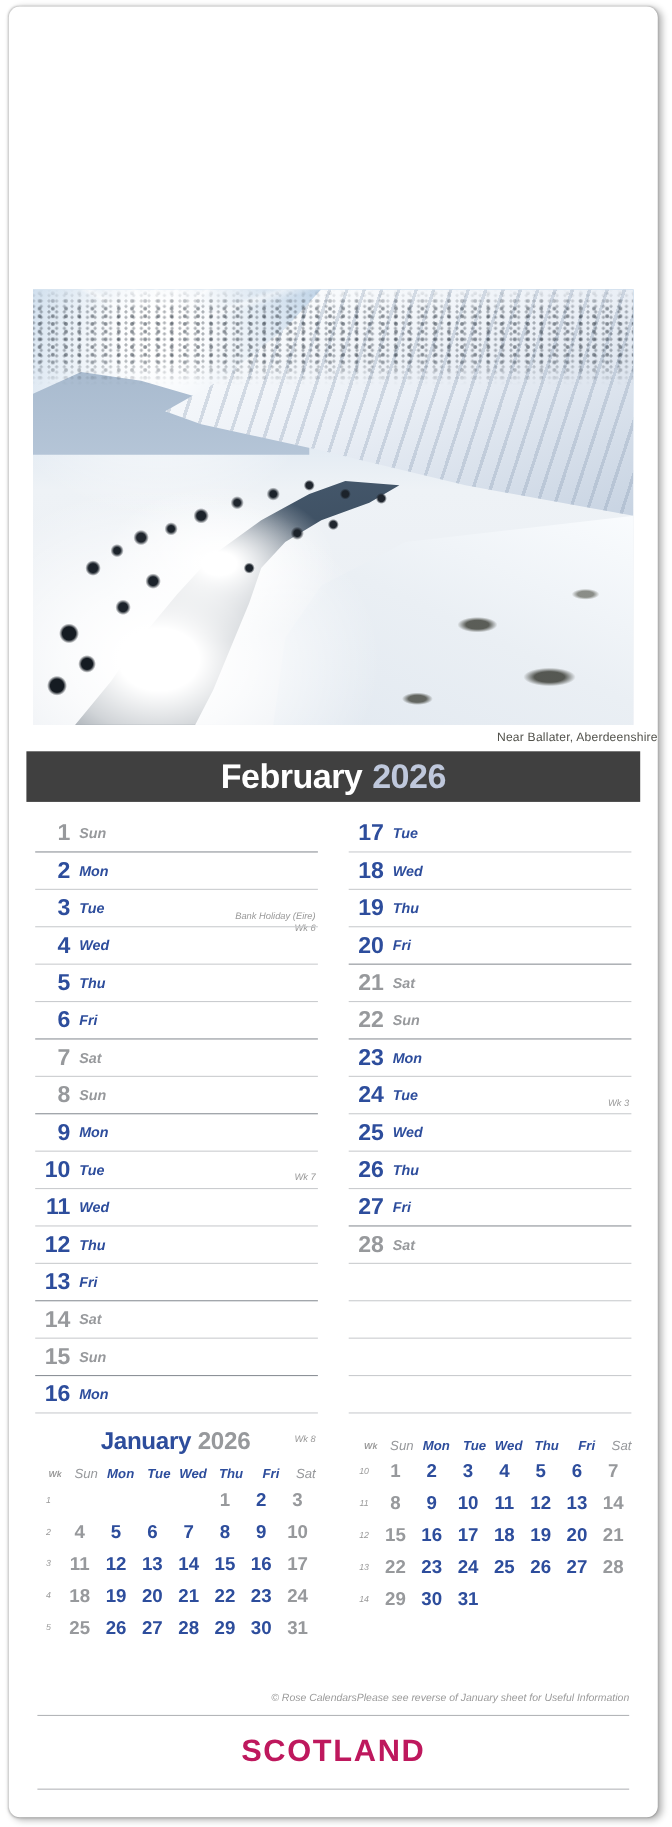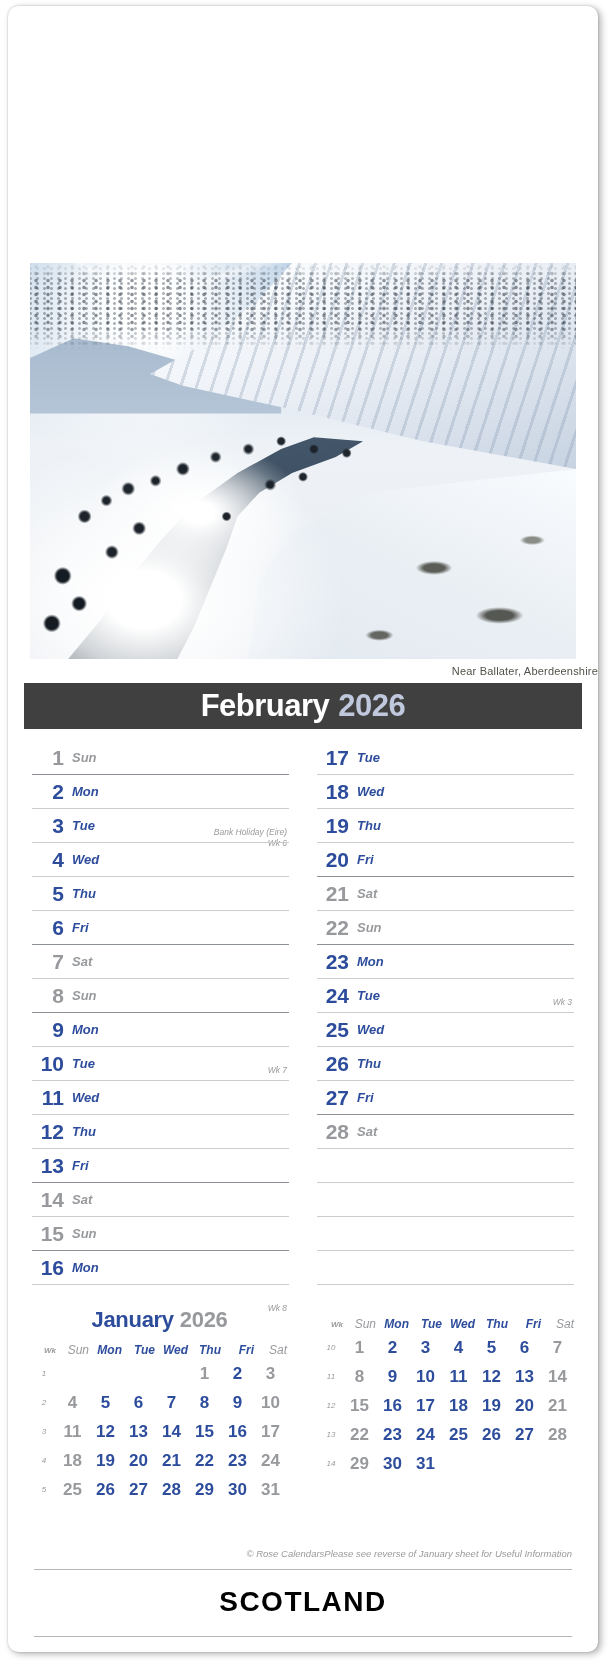--- a/index.html
+++ b/index.html
@@ -91,36 +91,36 @@
   .grid{margin:12px 24px 0;display:grid;grid-template-columns:1fr 1fr;column-gap:28px;}
   .day-row{position:relative;height:33px;border-bottom:1px solid #cacccf;display:flex;align-items:center;}
   .day-row.sep-dark{border-bottom-color:#8d9298;}
   .day-row .num{width:32px;text-align:right;font-size:21px;font-weight:700;color:#2d4d9c;line-height:1;}
   .day-row .dow{margin-left:8px;font-size:13px;font-weight:700;font-style:italic;color:#2d4d9c;}
   .day-row.weekend .num,.day-row.weekend .dow{color:#97999c;}
   .day-row .notes{position:absolute;right:2px;top:4px;text-align:right;font-size:8.5px;font-style:italic;color:#9a9a9a;line-height:1.25;margin-top:48px;}
   .day-row .notes span{display:block;}
   .day-row.blank{height:33px;}
   
-  .minis{margin:22px 24px 0;display:grid;grid-template-columns:1fr 1fr;column-gap:32px;}
+  .minis{margin:12px 24px 0;display:grid;grid-template-columns:1fr 1fr;column-gap:32px;}
   .mini-title{text-align:center;font-size:22px;font-weight:700;letter-spacing:-.3px;}
   .mini-title .mn{color:#2d4d9c;}
   .mini-title .my{color:#97999c;margin-left:6px;}
   .mini-grid{margin-top:6px;display:grid;grid-template-columns:24px repeat(7,1fr);}
   .mini-grid .hd{font-size:12px;font-weight:700;font-style:italic;color:#2d4d9c;text-align:right;padding:4px 0 2px;}
   .mini-grid .hd.we{color:#97999c;font-weight:400;}
   .mini-grid .hd.wk{font-size:8px;color:#9a9a9a;align-self:end;padding-bottom:4px;}
   .mini-grid .wknum{font-size:8px;font-style:italic;color:#9a9a9a;text-align:center;align-self:center;}
   .mini-grid .d{height:29px;display:flex;align-items:center;justify-content:center;font-size:17px;font-weight:700;}
   .mini-grid .d.b{color:#2d4d9c;}
   .mini-grid .d.g{color:#97999c;}
   
   .foot-line{margin:44px 26px 0;display:flex;justify-content:flex-end;align-items:flex-end;font-size:9.5px;font-style:italic;color:#9a9a9a;}
   .rule{margin:10px 26px 0;border-top:1px solid #b4b6b9;}
-  .region{margin-top:16px;text-align:center;font-size:28px;font-weight:700;letter-spacing:1.5px;color:#000000;}
+  .region{margin-top:16px;text-align:center;font-size:28px;font-weight:700;letter-spacing:1.5px;color:#be185d;}
   .rule2{margin:18px 26px 0;border-top:1px solid #b4b6b9;}
 </style>
 </head>
 <body>
 
 <div class="card">
 
   <div class="photo">
     <div class="ph-sun"></div>
     <div class="ph-rays"></div>

